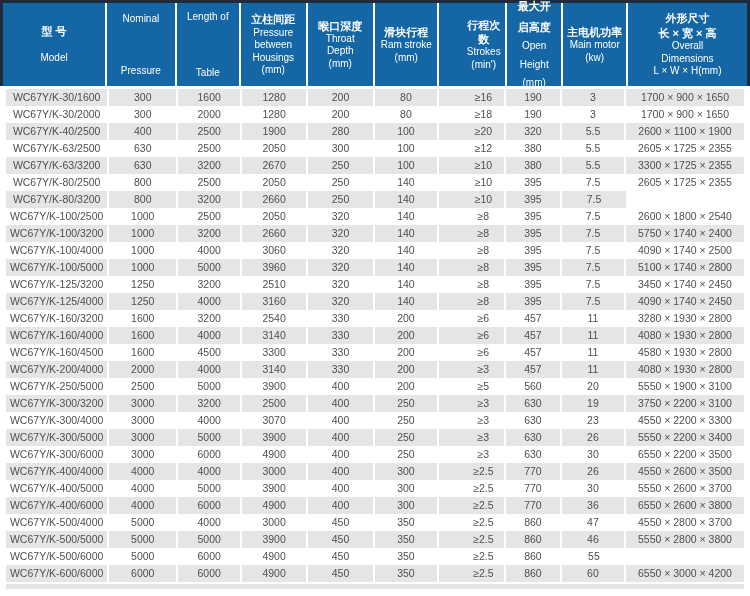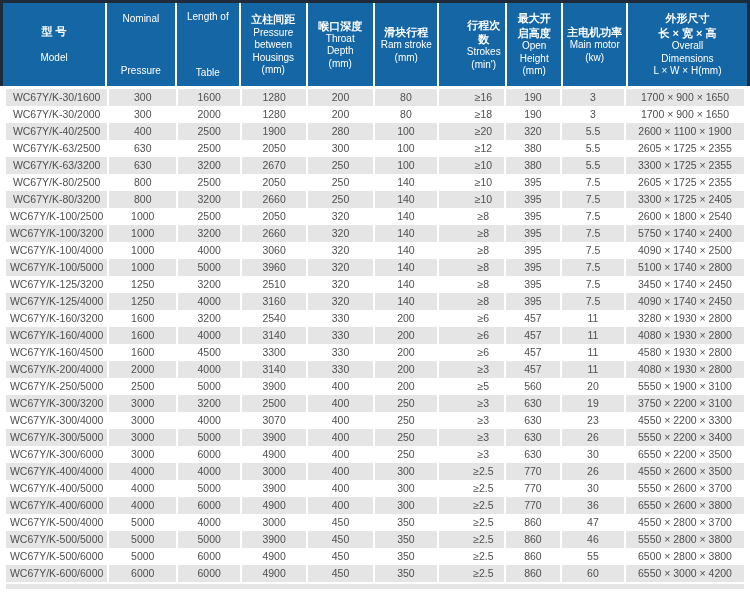--- a/index.html
+++ b/index.html
@@ -37,21 +37,21 @@
   .trow.even .tcell{background:#ffffff;}
   .bottom-strip{height:5px;background:#e5e5e5;margin-top:2px;}
   
   .c0{width:14%;}
   .c1{width:9.33%;gap:40px;}
   .c2{width:8.67%;gap:44px;}
   .c3{width:8.93%;justify-content:center;}
   .c4{width:9.07%;}
   .c5{width:8.67%;}
   .c6{width:9.07%;padding-left:24px;}
-  .c7{width:7.6%;}
+  .c7{width:7.6%;gap:6px;}
   .c8{width:8.67%;}
   .c9{width:16%;}
 </style>
 </head>
 <body>
 
 <div class="page">
   <div class="thead">
       <div class="hcell c0 model-col">
         <div class="zh">型 号</div>
@@ -188,21 +188,20 @@
       <div class="trow odd">
         <div class="tcell c0">WC67Y/K-80/3200</div>
         <div class="tcell c1">800</div>
         <div class="tcell c2">3200</div>
         <div class="tcell c3">2660</div>
         <div class="tcell c4">250</div>
         <div class="tcell c5">140</div>
         <div class="tcell c6">≥10</div>
         <div class="tcell c7">395</div>
         <div class="tcell c8">7.5</div>
-        <div class="tcell c9">3300 × 1725 × 2405</div>
       </div>
       <div class="trow even">
         <div class="tcell c0">WC67Y/K-100/2500</div>
         <div class="tcell c1">1000</div>
         <div class="tcell c2">2500</div>
         <div class="tcell c3">2050</div>
         <div class="tcell c4">320</div>
         <div class="tcell c5">140</div>
         <div class="tcell c6">≥8</div>
         <div class="tcell c7">395</div>
@@ -440,21 +439,20 @@
       <div class="trow even">
         <div class="tcell c0">WC67Y/K-500/6000</div>
         <div class="tcell c1">5000</div>
         <div class="tcell c2">6000</div>
         <div class="tcell c3">4900</div>
         <div class="tcell c4">450</div>
         <div class="tcell c5">350</div>
         <div class="tcell c6">≥2.5</div>
         <div class="tcell c7">860</div>
         <div class="tcell c8">55</div>
-        <div class="tcell c9">6500 × 2800 × 3800</div>
       </div>
       <div class="trow odd">
         <div class="tcell c0">WC67Y/K-600/6000</div>
         <div class="tcell c1">6000</div>
         <div class="tcell c2">6000</div>
         <div class="tcell c3">4900</div>
         <div class="tcell c4">450</div>
         <div class="tcell c5">350</div>
         <div class="tcell c6">≥2.5</div>
         <div class="tcell c7">860</div>

